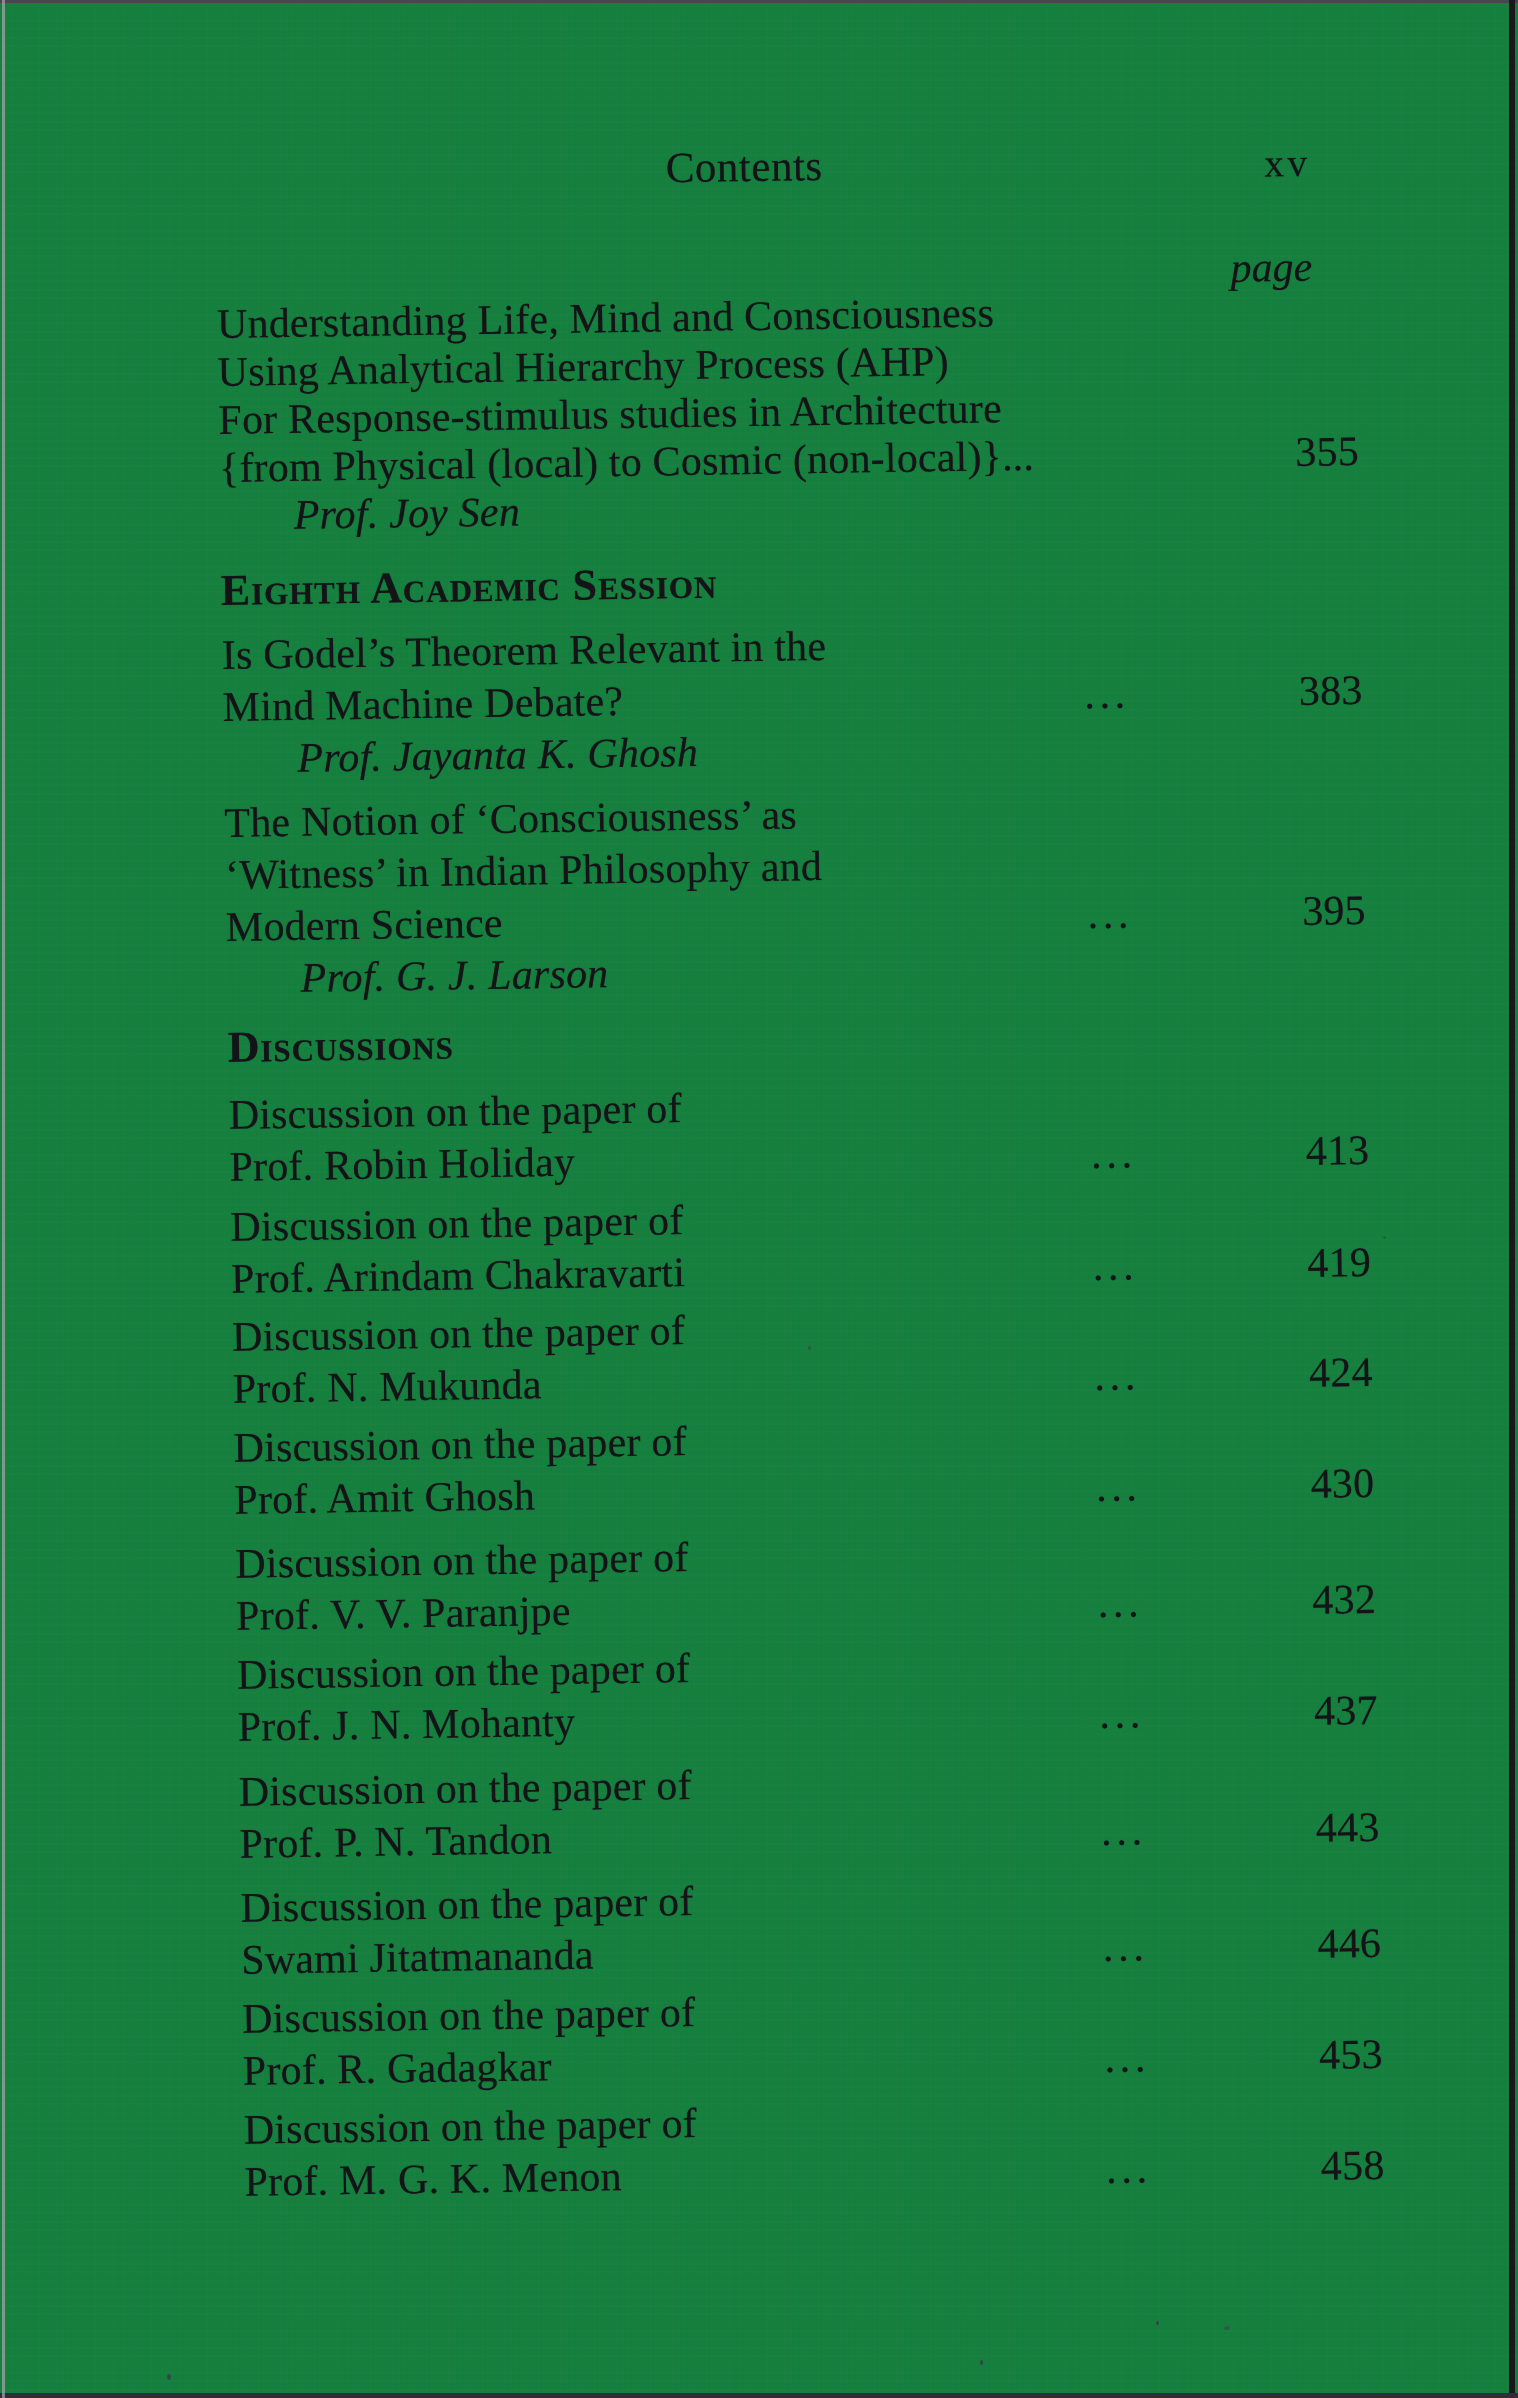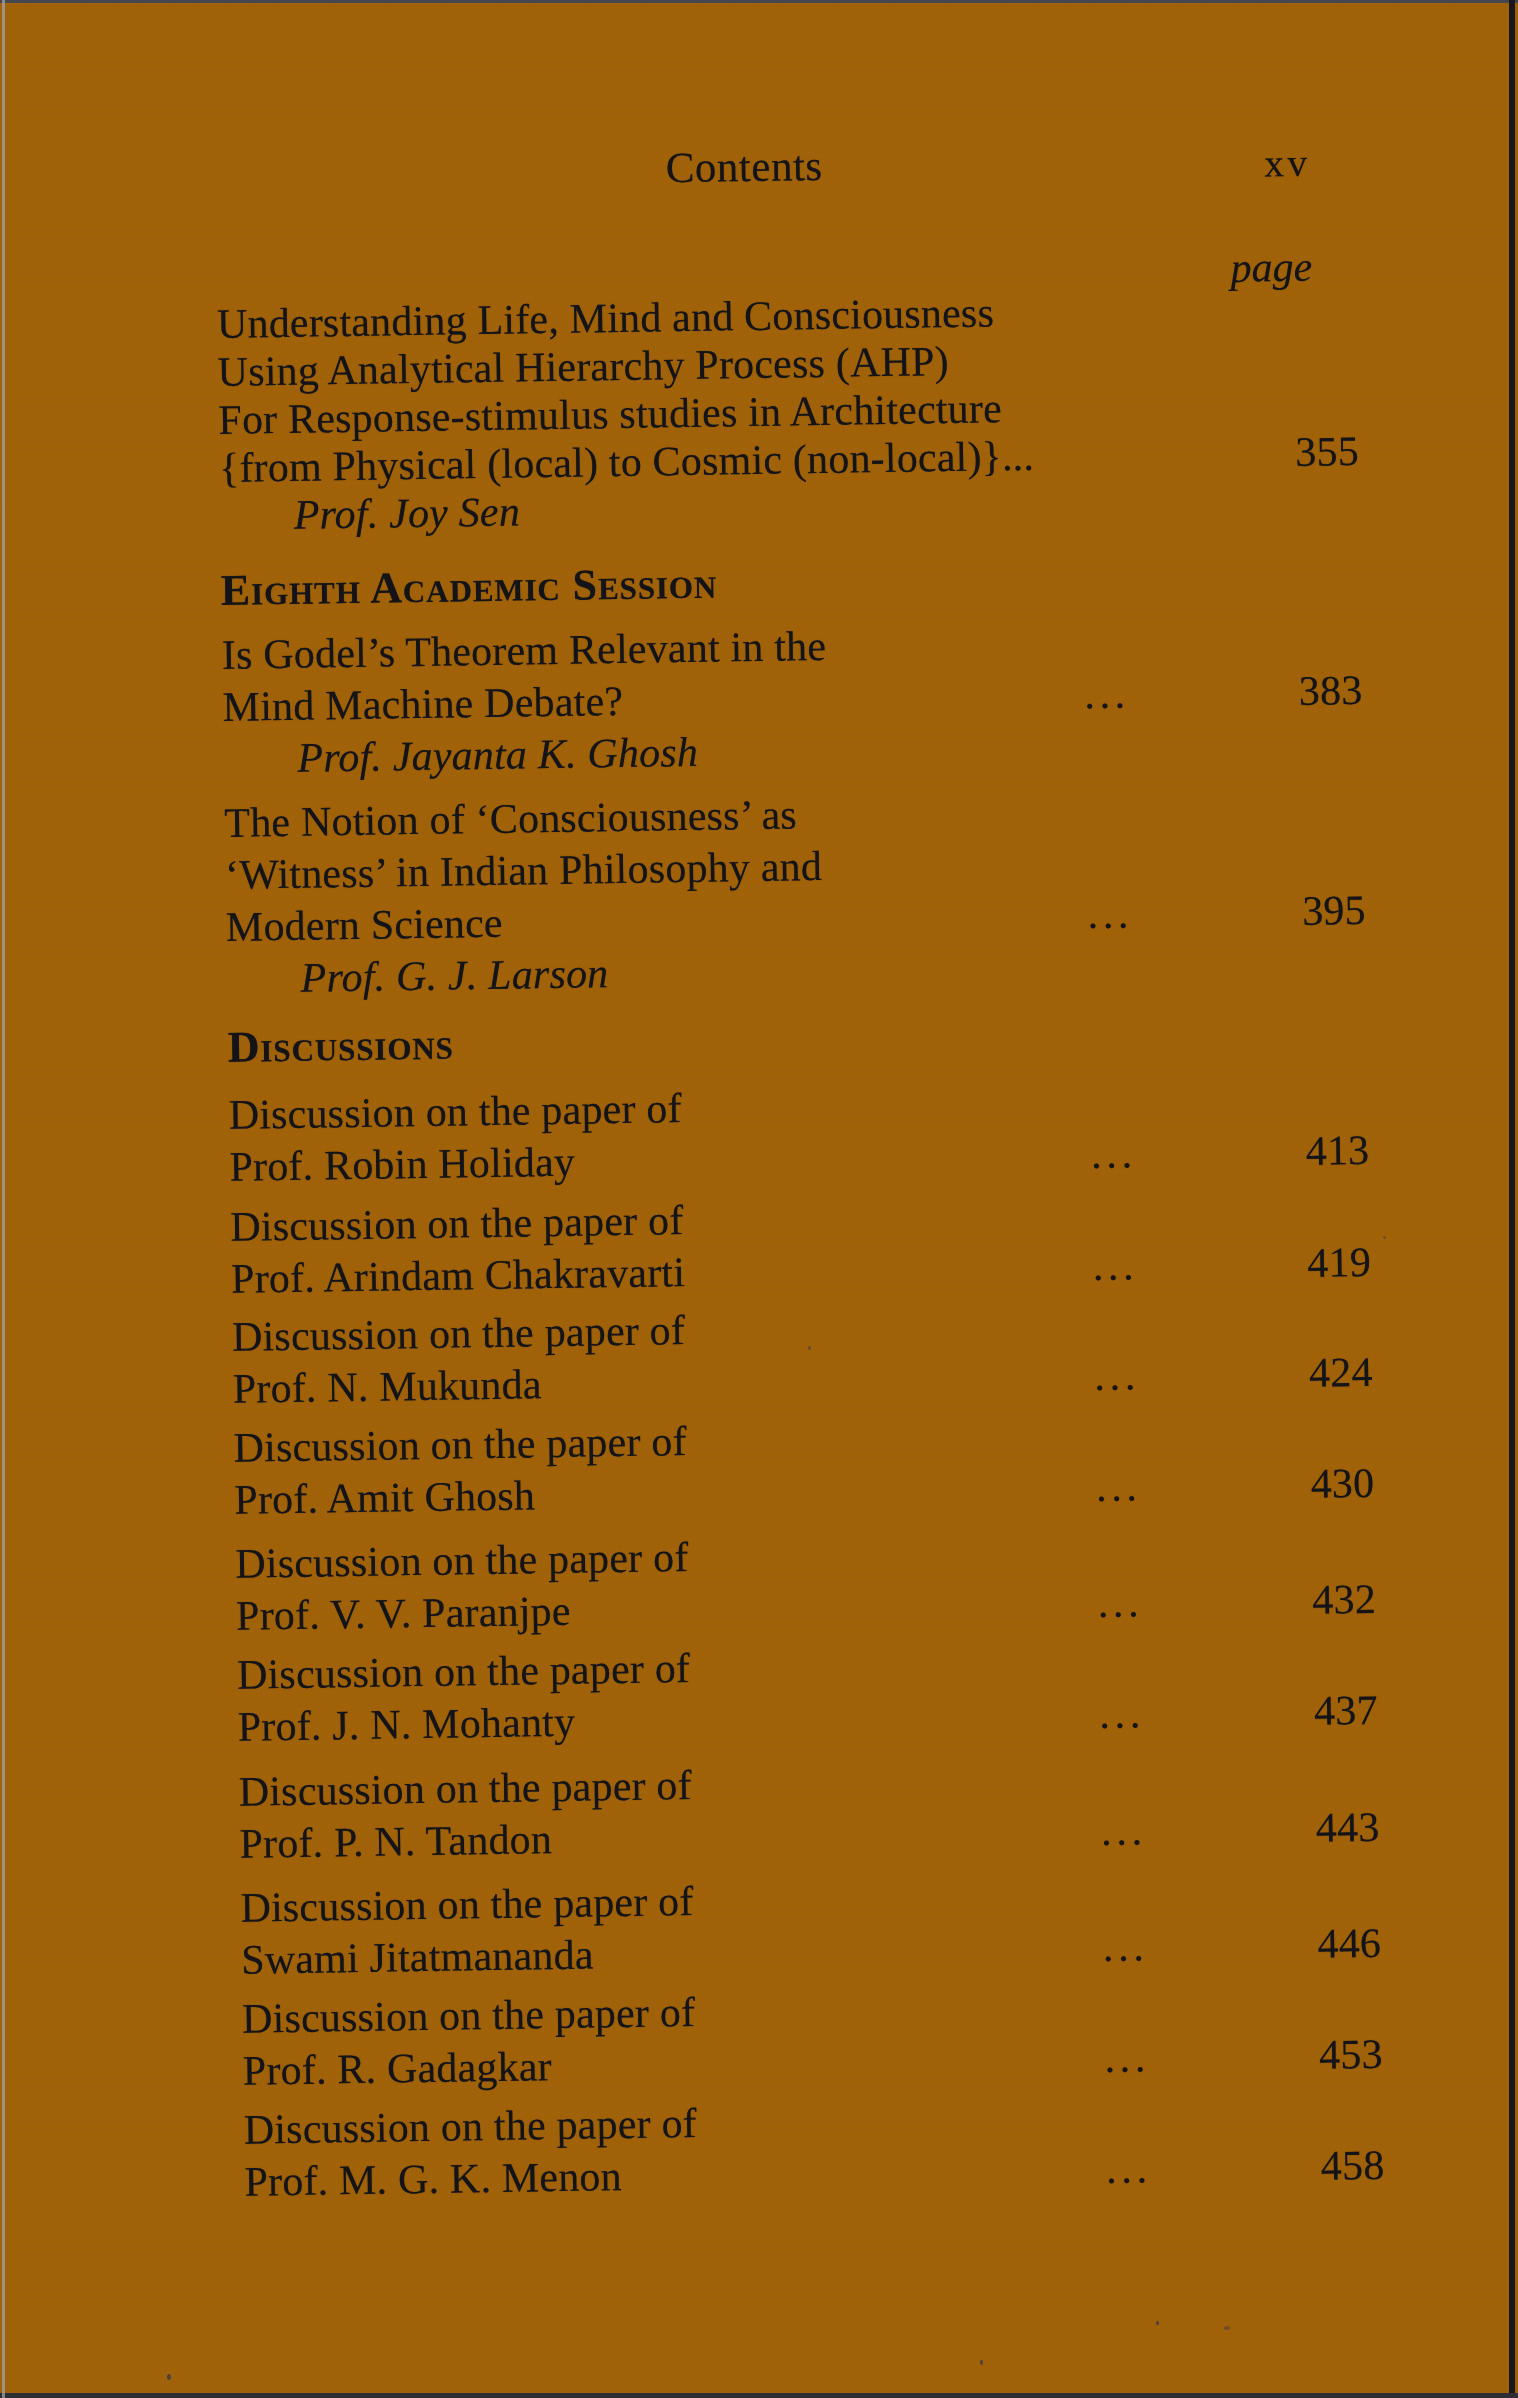--- a/index.html
+++ b/index.html
@@ -1,19 +1,19 @@
 <!DOCTYPE html>
 <html style="font-size:15px"><head>
 <meta charset="utf-8">
 <style>
   html,body{margin:0;padding:0;background:#e8e8e8;}
   .sheet{
     position:relative;
     width:1519px;height:2399px;
-    background:#a16207;
+    background:#15803d;
     overflow:hidden;
     font-family:"Liberation Serif","DejaVu Serif",serif;
     color:#141418;
   }
   
   .scan-texture{
     position:absolute;inset:0;
     background:
       repeating-linear-gradient(90deg, rgba(120,120,145,0.045) 0 0.9px, transparent 0.9px 5.6px),
       repeating-linear-gradient(0deg, rgba(120,120,145,0.03) 0 1.9px, transparent 1.9px 8.4px);

